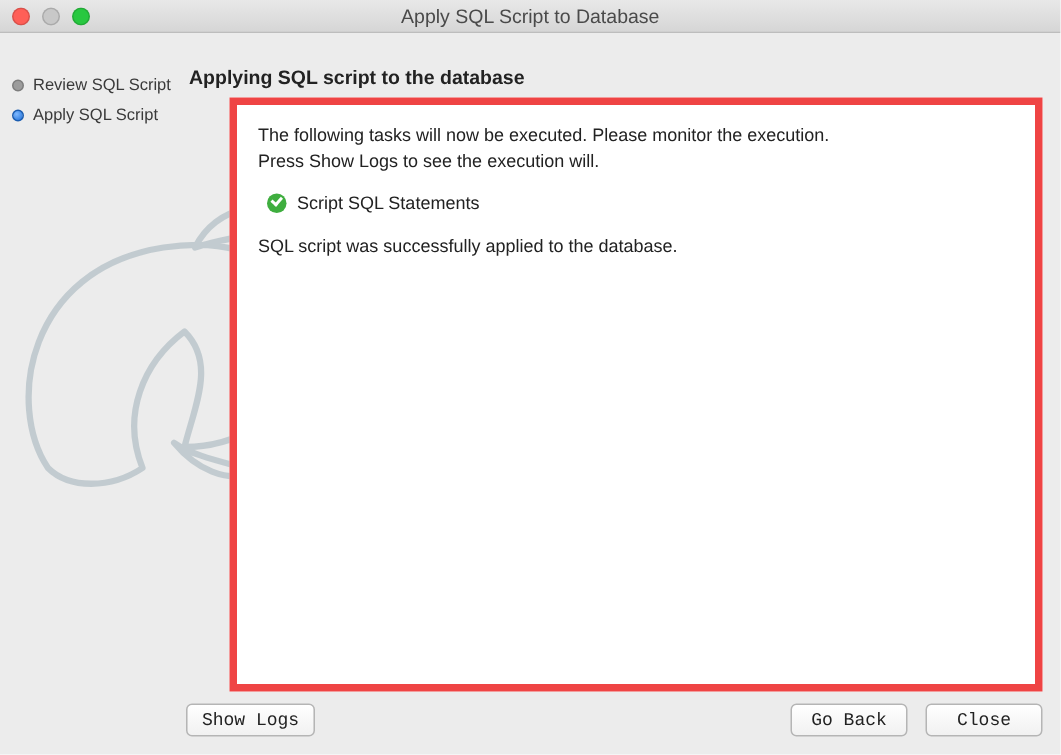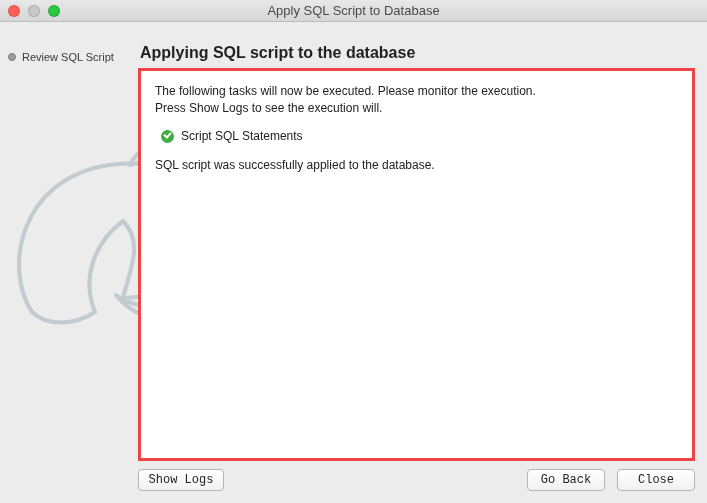--- a/index.html
+++ b/index.html
@@ -50,21 +50,21 @@
       position: absolute;
       left: -10px;
       top: 80px;
       width: 280px;
       height: 280px;
       opacity: 0.28;
       pointer-events: none;
       z-index: 0;
     }
     .sidebar {
-      width: 138px;
+      width: 124px;
       padding-top: 25px;
       position: relative;
       z-index: 1;
     }
     .step {
       display: flex;
       align-items: center;
       gap: 6px;
       padding: 4px 8px;
       font-size: 11px;
@@ -81,34 +81,35 @@
     }
     .main {
       flex: 1;
       display: flex;
       flex-direction: column;
       padding: 10px 12px 12px 0;
       position: relative;
       z-index: 1;
     }
     .heading {
-      font-size: 16px;
+      font-size: 13px;
       font-weight: bold;
       color: #222;
       margin: 12px 0 6px 2px;
     }
     .panel {
       flex: 1;
       background: #fff;
-      border: 3px solid #ef4444;
+      border: 5px solid #ef4444;
       padding: 12px 14px;
       color: #222;
       font-size: 12px;
       line-height: 1.45;
       position: relative;
+      margin-left: 29px;
     }
     .task {
       display: flex;
       align-items: center;
       gap: 7px;
       margin: 10px 0 12px 6px;
     }
     .check {
       width: 13px; height: 13px; border-radius: 50%;
       background: #3fae3f;
@@ -159,20 +160,24 @@
 <div class="content">
   <svg class="dolphin" viewBox="0 0 200 200">
     <path d="M 30 150 C 10 120, 20 55, 85 45 C 140 37, 160 70, 150 105 C 145 125, 120 140, 95 140 C 100 120, 110 100, 95 85 C 75 100, 65 125, 75 150 C 60 160, 40 160, 30 150 Z M 100 45 C 110 25, 135 20, 150 35 C 135 38, 115 40, 100 45 Z M 90 138 C 100 150, 115 158, 130 152 C 118 148, 100 145, 90 138 Z" fill="none" stroke="#5a7a8a" stroke-width="3" stroke-linejoin="round" stroke-linecap="round"></path>
   </svg>
 
   <div class="sidebar">
     <div class="step">
       <span class="dot dot-done"></span>
       <span>Review SQL Script</span>
     </div>
+    <div class="step">
+      <span class="dot dot-active"></span>
+      <span>Apply SQL Script</span>
+    </div>
   </div>
 
   <div class="main">
     <div class="heading">Applying SQL script to the database</div>
     <div class="panel">
       <div>The following tasks will now be executed. Please monitor the execution.</div>
       <div>Press Show Logs to see the execution will.</div>
       <div class="task">
         <span class="check"></span>
         <span>Script SQL Statements</span>

